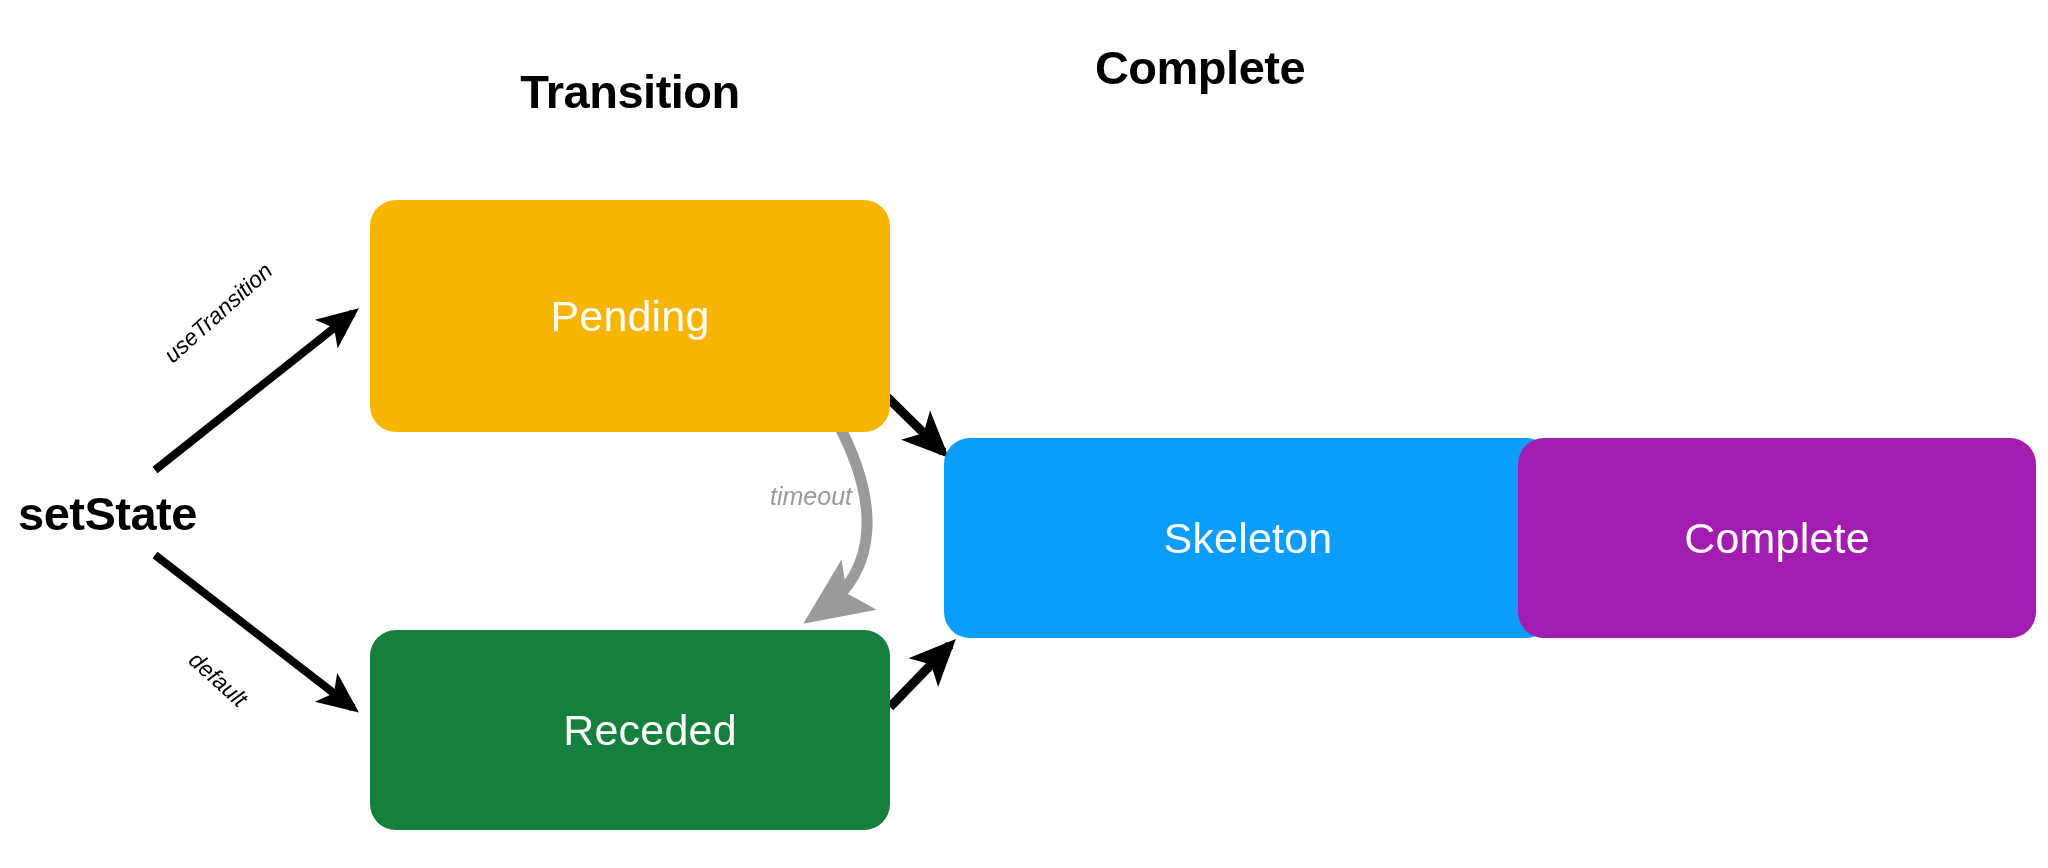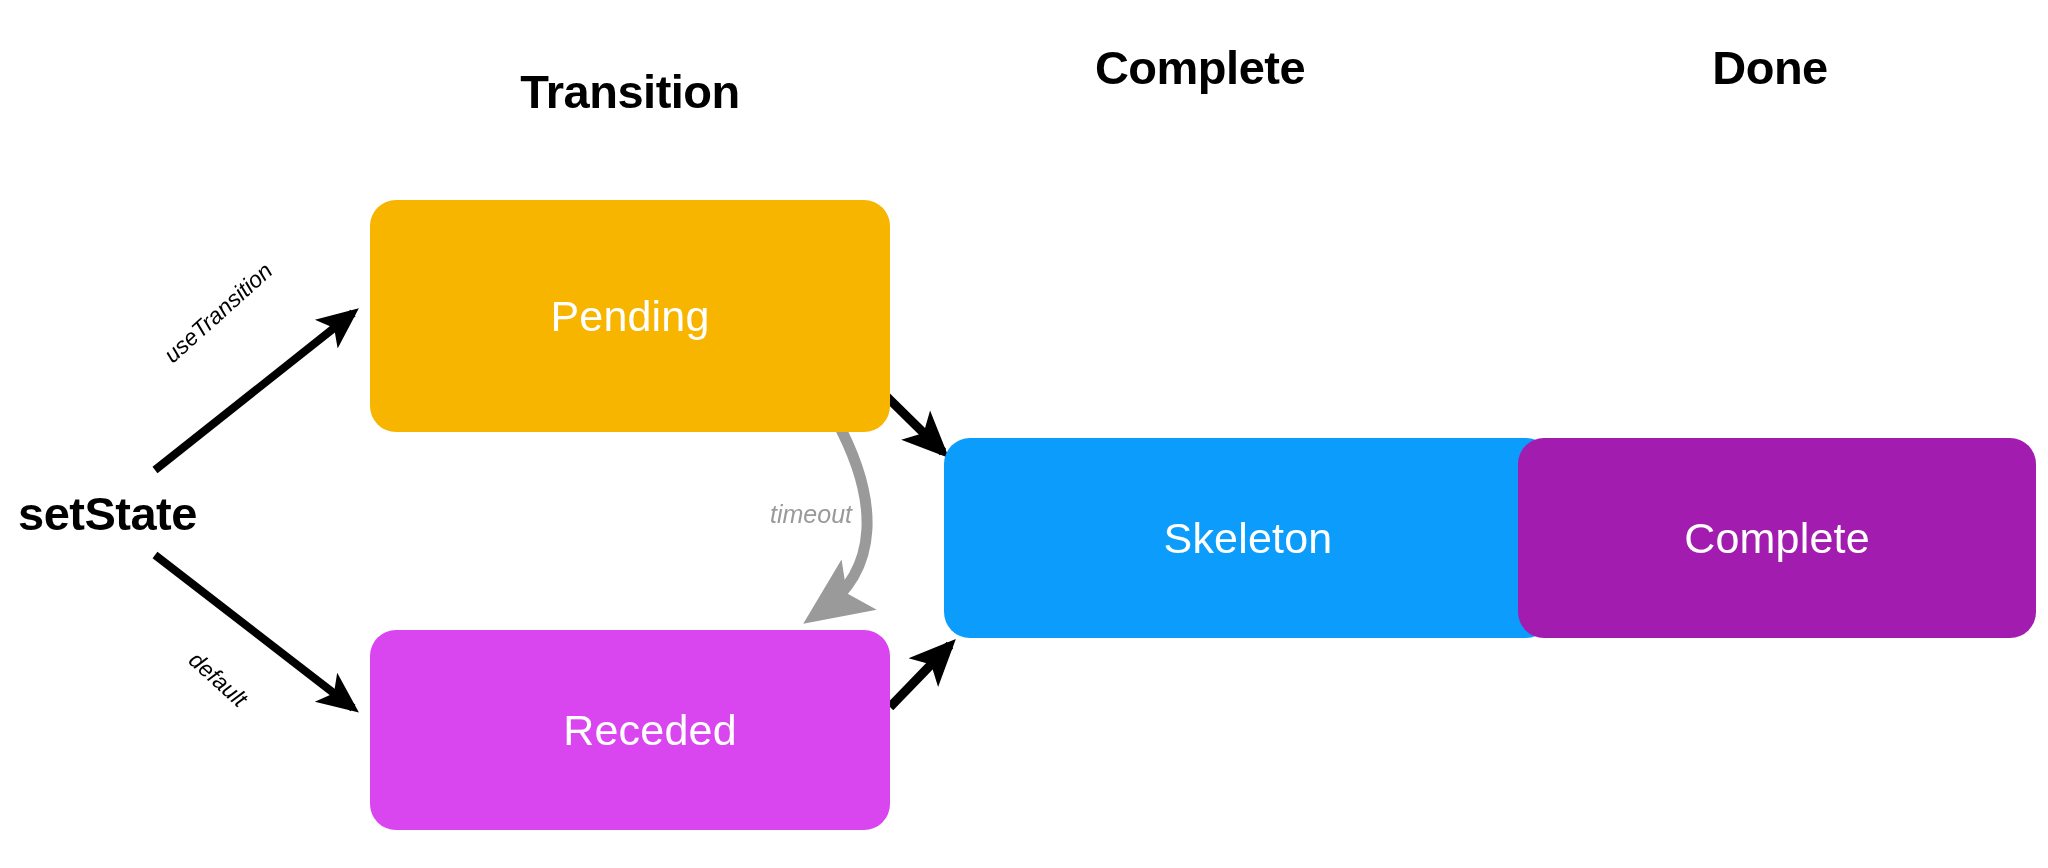--- a/index.html
+++ b/index.html
@@ -89,21 +89,21 @@
     transform-origin: left top;
   }
   #label-default {
     left: 200px;
     top: 648px;
     transform: rotate(42deg);
     transform-origin: left top;
   }
   #label-timeout {
     left: 770px;
-    top: 503px;
+    top: 485px;
     color: #9a9a9a;
     font-size: 25px;
   }
 
   
   #arrows {
     position: absolute;
     left: 0;
     top: 0;
     width: 2048px;
@@ -111,21 +111,20 @@
     pointer-events: none;
   }
 </style>
 </head>
 <body>
 
 <div id="canvas">
 
   <div class="col-header" id="hdr-transition">Transition</div>
   <div class="col-header" id="hdr-loading">Complete</div>
-  <div class="col-header" id="hdr-done">Done</div>
 
   <div id="setstate-label">setState</div>
 
   <svg id="arrows" viewBox="0 0 2048 868">
     <defs>
       <marker id="head-black" viewBox="0 0 10 10" refX="8.2" refY="5" markerWidth="5.2" markerHeight="5.2" orient="auto-start-reverse">
         <path d="M 0 0.6 L 10 5 L 0 9.4 L 2.4 5 Z" fill="#000000"></path>
       </marker>
       <marker id="head-gray" viewBox="0 0 10 10" refX="7" refY="5" markerWidth="6.2" markerHeight="6.2" orient="auto-start-reverse">
         <path d="M 0 0.5 L 10 5 L 0 9.5 L 2.2 5 Z" fill="#9a9a9a"></path>
@@ -158,21 +157,21 @@
   </svg>
 
   <div class="edge-label" id="label-usetransition">useTransition</div>
   <div class="edge-label" id="label-default">default</div>
   <div class="edge-label" id="label-timeout">timeout</div>
 
   <div class="state-box" id="box-pending" style="background: rgb(247, 181, 0);">
     <span class="state-label" style="color: rgb(255, 255, 255);">Pending</span>
   </div>
 
-  <div class="state-box" id="box-receded" style="background: #d946ef; padding-left: 40px;">
+  <div class="state-box" id="box-receded" style="background: #15803d; padding-left: 40px;">
     <span class="state-label" style="color: rgb(255, 255, 255);">Receded</span>
   </div>
 
   <div class="state-box" id="box-skeleton" style="background: rgb(12, 156, 252);">
     <span class="state-label" style="color: rgb(255, 255, 255);">Skeleton</span>
   </div>
 
   <div class="state-box" id="box-complete" style="background: #a21caf;">
     <span class="state-label" style="color: rgb(255, 255, 255);">Complete</span>
   </div>

